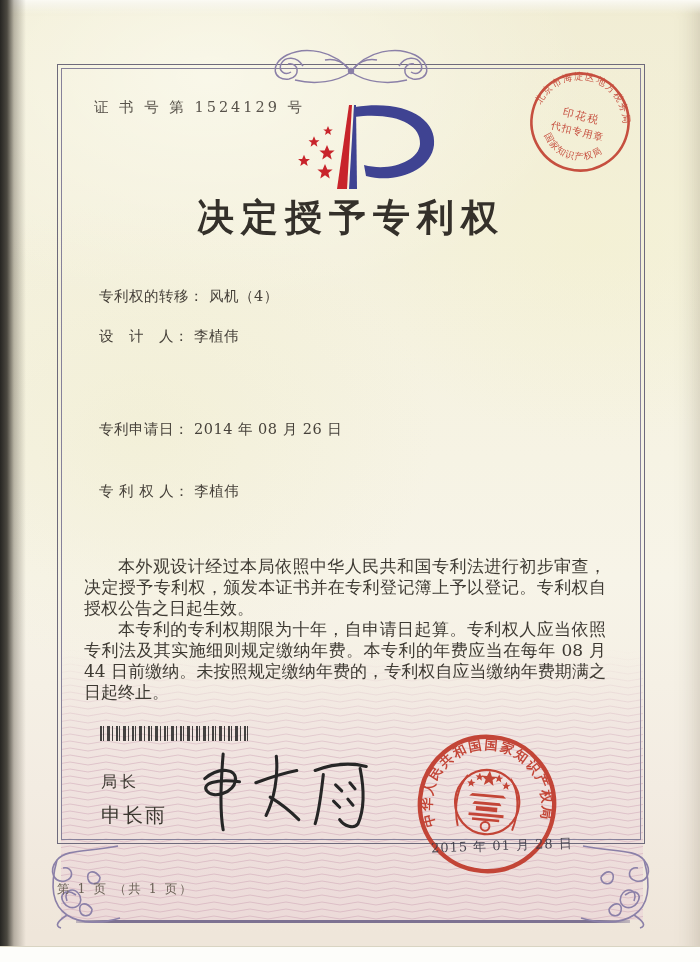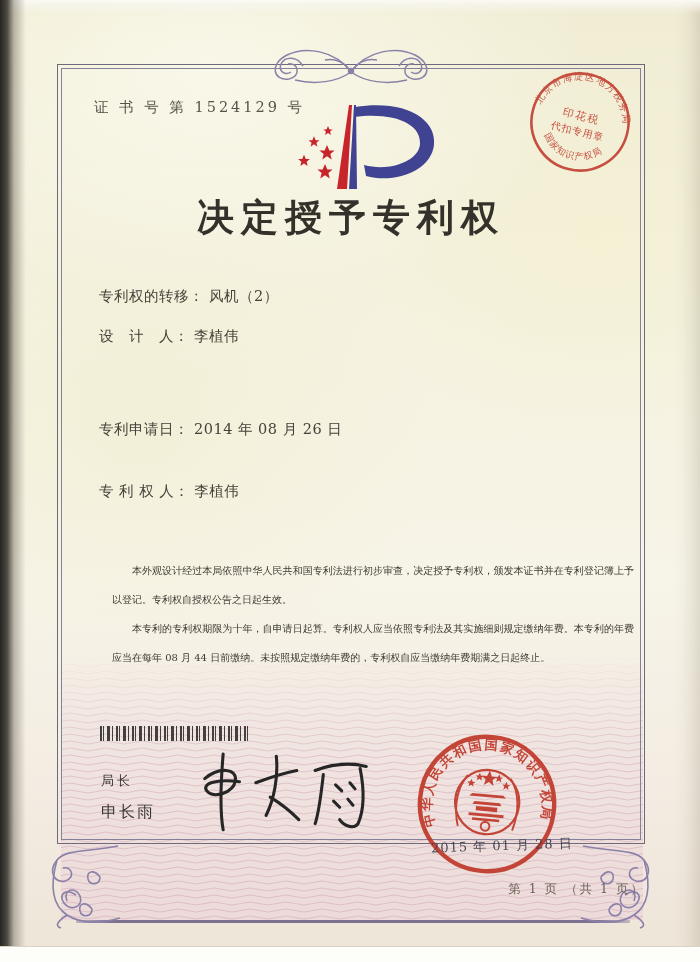--- a/index.html
+++ b/index.html
@@ -30,28 +30,28 @@
   .orn-top{left:245px;top:42px;}
   .orn-bl{left:44px;top:843px;}
   .orn-br{left:579px;top:843px;}
   
   .cert-no{position:absolute;left:94px;top:98px;font-size:14.5px;letter-spacing:3px;color:#57524a;}
   .title{position:absolute;left:57px;top:193px;width:588px;text-align:center;font-size:37px;font-weight:700;letter-spacing:7px;color:#34302a;}
   .logo{position:absolute;left:283px;top:97px;}
   .field{position:absolute;left:99px;font-size:14.5px;color:#46413a;letter-spacing:.5px;white-space:pre;}
   .f0{top:287px}.f1{top:327px}.f2{top:384px}.f3{top:420px}.f4{top:482px}.f5{top:530px}
   .field .val{margin-left:5px;}
-  .body-text{position:absolute;left:112px;top:556px;width:522px;font-size:10px;line-height:29px;color:#3e3a33;text-align:justify;}
+  .body-text{position:absolute;left:84px;top:556px;width:522px;font-size:17px;line-height:21px;color:#3e3a33;text-align:justify;}
   .body-text p{margin:0;text-indent:2em;}
-  .director-label{position:absolute;left:101px;top:772px;font-size:13px;letter-spacing:3px;color:#3c3831;}
-  .director-name{position:absolute;left:101px;top:802px;font-size:16px;letter-spacing:2px;color:#3c3831;}
+  .director-label{position:absolute;left:101px;top:772px;font-size:16px;letter-spacing:3px;color:#3c3831;}
+  .director-name{position:absolute;left:101px;top:802px;font-size:20px;letter-spacing:2px;color:#3c3831;}
   .signature{position:absolute;left:188px;top:748px;}
   .barcode{position:absolute;left:100px;top:726px;width:150px;height:15px;opacity:.82;
        background:repeating-linear-gradient(90deg,#1d1d1d 0 2px,transparent 2px 3px,#1d1d1d 3px 4px,transparent 4px 7px,#1d1d1d 7px 10px,transparent 10px 12px,#1d1d1d 12px 13px,transparent 13px 16px);}
-  .footer{position:absolute;left:57px;top:881px;width:588px;text-align:right;font-size:12.5px;letter-spacing:2px;color:#6b6257;}
+  .footer{position:absolute;left:57px;top:881px;width:588px;text-align:left;font-size:12.5px;letter-spacing:2px;color:#6b6257;}
   .seal-tax{position:absolute;left:528px;top:70px;transform:rotate(14deg);opacity:.88;}
   .seal-office{position:absolute;left:414px;top:731px;transform:rotate(5deg);opacity:.93;}
   .date-stamp{position:absolute;left:431px;top:837px;font-size:13px;letter-spacing:1px;color:#3d3b47;transform:rotate(-2deg);opacity:.92;}
 </style>
 </head>
 <body>
 
 <div class="photo">
   <div class="top-strip"></div>
 
@@ -121,21 +121,21 @@
       <use href="#st" transform="translate(45,34) scale(1.0)"></use>
       <use href="#st" transform="translate(31,45) scale(1.15)"></use>
       <use href="#st" transform="translate(44,56) scale(1.6)"></use>
       <use href="#st" transform="translate(21,64) scale(1.25)"></use>
       <use href="#st" transform="translate(42,75) scale(1.6)"></use>
     </g>
   </svg>
 
   <div class="title">决定授予专利权</div>
 
-  <div class="field f0"><span>专利权的转移：</span><span class="val">风机（2）</span></div>
+  <div class="field f0"><span>专利权的转移：</span><span class="val">风机（4）</span></div>
   <div class="field f1"><span>设　计　人：</span><span class="val">李植伟</span></div>
   <div class="field f3"><span>专利申请日：</span><span class="val">2014 年 08 月 26 日</span></div>
   <div class="field f4"><span>专 利 权 人：</span><span class="val">李植伟</span></div>
 
   <div class="body-text">
     <p>本外观设计经过本局依照中华人民共和国专利法进行初步审查，决定授予专利权，颁发本证书并在专利登记簿上予以登记。专利权自授权公告之日起生效。</p>
     <p>本专利的专利权期限为十年，自申请日起算。专利权人应当依照专利法及其实施细则规定缴纳年费。本专利的年费应当在每年 08 月 44 日前缴纳。未按照规定缴纳年费的，专利权自应当缴纳年费期满之日起终止。</p>
   </div>
 
   <div class="barcode"></div>

